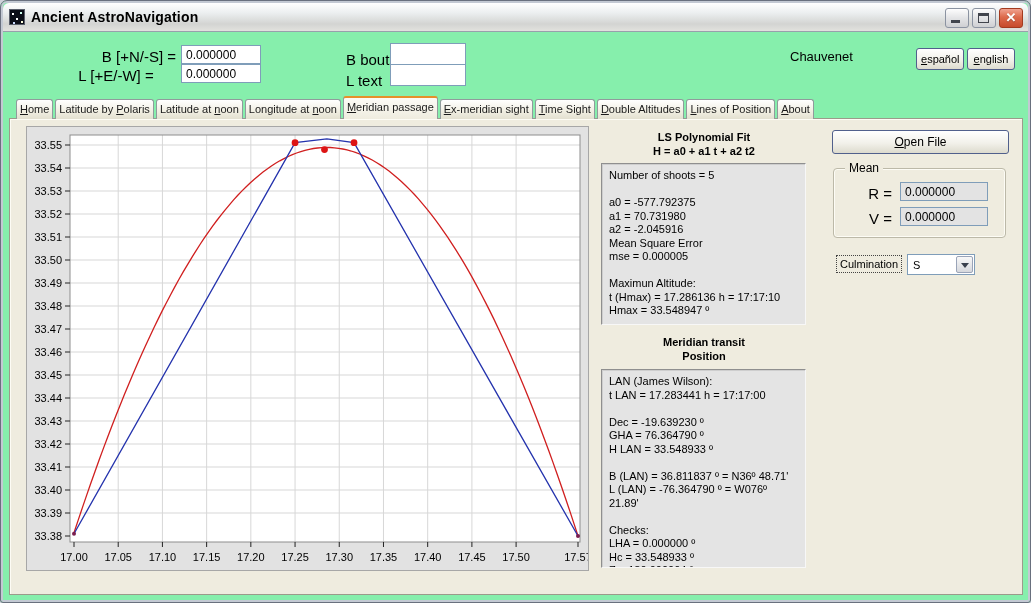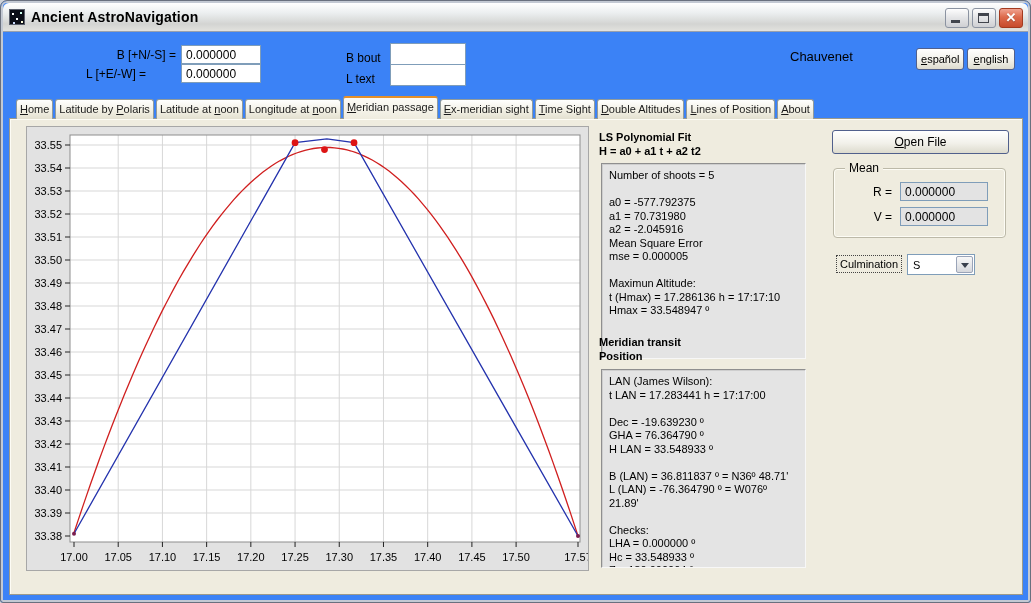--- a/index.html
+++ b/index.html
@@ -1,19 +1,19 @@
 <!DOCTYPE html>
 <html><head>
 <meta charset="utf-8">
 <style>
   html,body{margin:0;padding:0;background:#cfd3da;}
   *{box-sizing:border-box;}
   .window{
     position:relative;width:1031px;height:603px;margin:0 auto;
-    background:#3b82f6;border:1px solid #69707e;
+    background:#86efac;border:1px solid #69707e;
     box-shadow:inset 0 0 0 2px #c3c9d3;
     border-radius:7px 7px 3px 3px;
     font-family:"Liberation Sans",sans-serif;color:#000;overflow:hidden;
   }
   
   .titlebar{
     position:absolute;left:2px;top:2px;right:2px;height:29px;
     background:linear-gradient(#ffffff,#eceff0 35%,#d3d4d2 75%,#e2e2de);
     border-bottom:1px solid #98a0ac;border-radius:6px 6px 0 0;
     display:flex;align-items:center;
@@ -34,21 +34,21 @@
   .winbtn{
     width:24px;height:20px;border:1px solid #8b93a1;border-radius:3px;
     background:linear-gradient(#fdfdfd,#e3e4e6 50%,#cfd0d3);
     position:relative;padding:0;cursor:default;
   }
   .winbtn .glyph-min{position:absolute;left:5px;bottom:4px;width:9px;height:3px;background:#41454d;}
   .winbtn .glyph-max{position:absolute;left:5px;top:4px;width:11px;height:10px;border:1px solid #41454d;border-top-width:3px;background:#fff0;}
   .winbtn.close{background:linear-gradient(#f0a290,#dd6a4c 45%,#c64a2c);border-color:#a33a1f;}
   .winbtn .glyph-x{position:absolute;inset:0;color:#fff;font-size:13px;font-weight:bold;line-height:18px;text-align:center;text-shadow:0 1px 1px #00000040;}
   
-  .hdr-label{position:absolute;font-size:12px;white-space:nowrap;}
+  .hdr-label{position:absolute;font-size:15px;white-space:nowrap;}
   .xp-input{
     position:absolute;border:1px solid #7f9db9;background:#fff;
     font-family:"Liberation Sans",sans-serif;font-size:12px;padding:1px 4px;
   }
   .xp-input.gray{background:#e3e3e3;}
   .xp-btn{
     position:absolute;border:1px solid #51608c;border-radius:3px;
     background:linear-gradient(#ffffff,#f2f1ea 55%,#dddbce);
     font-family:"Liberation Sans",sans-serif;font-size:11px;padding:4px;cursor:default;
   }
@@ -67,21 +67,21 @@
     position:absolute;left:8px;top:117px;width:1014px;height:477px;
     background:#efecdf;border:1px solid #9c9a8b;box-shadow:inset 1px 1px 0 #fdfcf5;
   }
   
   .chart-box{
     position:absolute;left:25px;top:125px;width:563px;height:445px;
     background:#e2e2e2;border:1px solid #a7a7a7;
   }
   .chart-box svg{display:block;}
   
-  .panel-header{position:absolute;width:210px;font-size:11px;font-weight:bold;line-height:14px;white-space:pre-line;}
+  .panel-header{position:absolute;width:210px;text-align:center;font-size:11px;font-weight:bold;line-height:14px;white-space:pre-line;}
   .sunken-panel{
     position:absolute;width:205px;background:#e4e4e4;font-size:11px;line-height:13.5px;
     border:1px solid;border-color:#8f8f8f #f7f7f7 #f7f7f7 #8f8f8f;
     box-shadow:inset 1px 1px 0 #cecece;padding:5px 7px;white-space:pre-line;overflow:hidden;
   }
   
   .groupbox{
     position:absolute;border:1px solid #bcb9a8;border-radius:4px;
     box-shadow:inset 0 0 0 1px #fdfcf5;
   }
@@ -252,21 +252,21 @@
         <circle cx="47" cy="406.70000000000533" r="2" fill="#7a1f4f"></circle>
         <circle cx="268.0526315789473" cy="15.699999999988945" r="3.4" fill="#dd1414"></circle>
         <circle cx="297.49684210526357" cy="22.599999999989425" r="3.4" fill="#dd1414"></circle>
         <circle cx="327.02947368421115" cy="15.699999999988945" r="3.4" fill="#dd1414"></circle>
         <circle cx="551" cy="409" r="2" fill="#7a1f4f"></circle>
       </svg>
   </div>
 
   <div class="panel-header" style="left:598px;top:129px;">LS Polynomial Fit
 H = a0 + a1 t + a2 t2</div>
-  <div class="sunken-panel" style="left:600px;top:162px;height:196px;">Number of shoots = 5
+  <div class="sunken-panel" style="left:600px;top:162px;height:162px;">Number of shoots = 5
 
 a0 = -577.792375
 a1 = 70.731980
 a2 = -2.045916
 Mean Square Error
 mse = 0.000005
 
 Maximun Altitude:
 t (Hmax) = 17.286136 h = 17:17:10
 Hmax = 33.548947 º</div>

